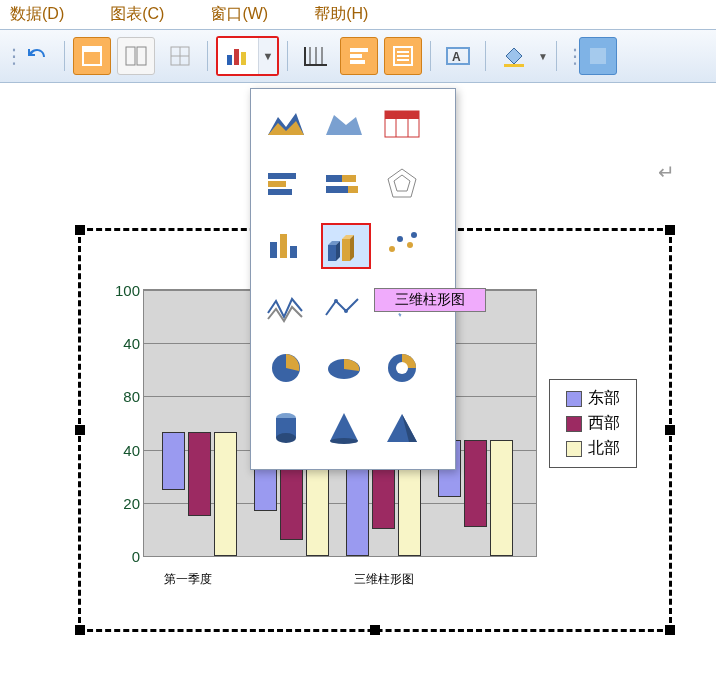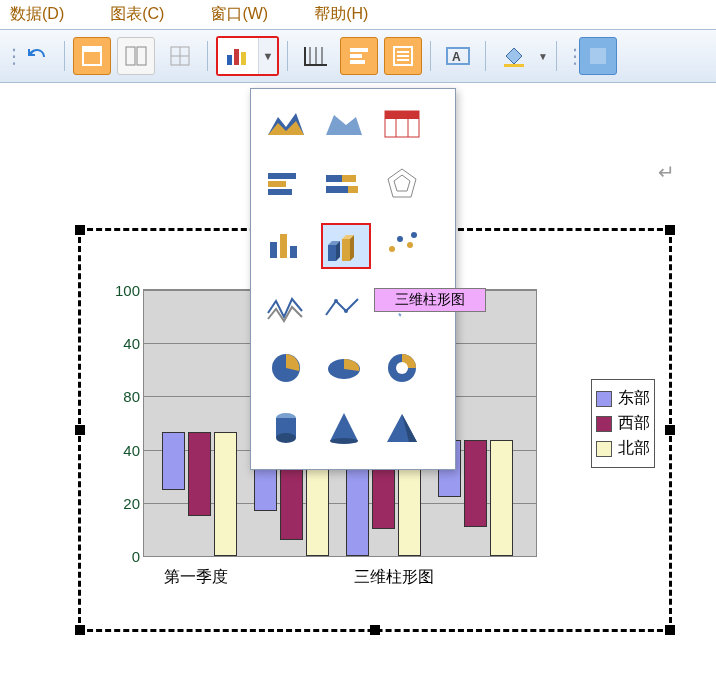--- a/index.html
+++ b/index.html
@@ -132,30 +132,30 @@
     position: absolute;
     left: 62px;
     top: 58px;
     width: 392px;
     height: 266px;
     border: 1px solid #888;
     background: #d6d6d6;
   }
   .grid-h { position:absolute;left:0;right:0;height:0;border-top:1px solid #888;}
   .yl { position:absolute;left:-38px;width:34px;text-align:right;font-size:15px;color:#14532d; transform:translateY(-50%);}
-  .xl { position:absolute;bottom:-32px;font-size:16px;color:#000;white-space:nowrap;}
+  .xl { position:absolute;bottom:-32px;font-size:12px;color:#000;white-space:nowrap;}
   .bars{position:absolute;left:0;right:0;bottom:0;height:100%;}
   .grp{position:absolute;bottom:0;display:flex;gap:3px;}
   .bar{width:21px;border:1px solid #333;}
   .c-e{background:#9a9af0;}
   .c-w{background:#9c2a62;}
   .c-n{background:#f8f5c7;}
   .legend{
-    position:absolute; right:14px; top:148px;
-    border:1px solid #555; background:#fff; padding:4px 4px;text-align:center;
+    position:absolute; right:32px; top:148px;
+    border:1px solid #555; background:#fff; padding:4px 16px;text-align:center;
   }
   .legend div{display:flex;align-items:center;gap:6px;font-size:16px;margin:4px 0;}
   .sw{width:14px;height:14px;border:1px solid #555;}
   
   .h{position:absolute;width:10px;height:10px;background:#000;}
   .h.tl{left:-6px;top:-6px;} .h.tr{right:-6px;top:-6px;}
   .h.bl{left:-6px;bottom:-6px;} .h.br{right:-6px;bottom:-6px;}
   .h.tc{left:50%;margin-left:-5px;top:-6px;} .h.bc{left:50%;margin-left:-5px;bottom:-6px;}
   .h.lc{left:-6px;top:50%;margin-top:-5px;} .h.rc{right:-6px;top:50%;margin-top:-5px;}
 </style>

